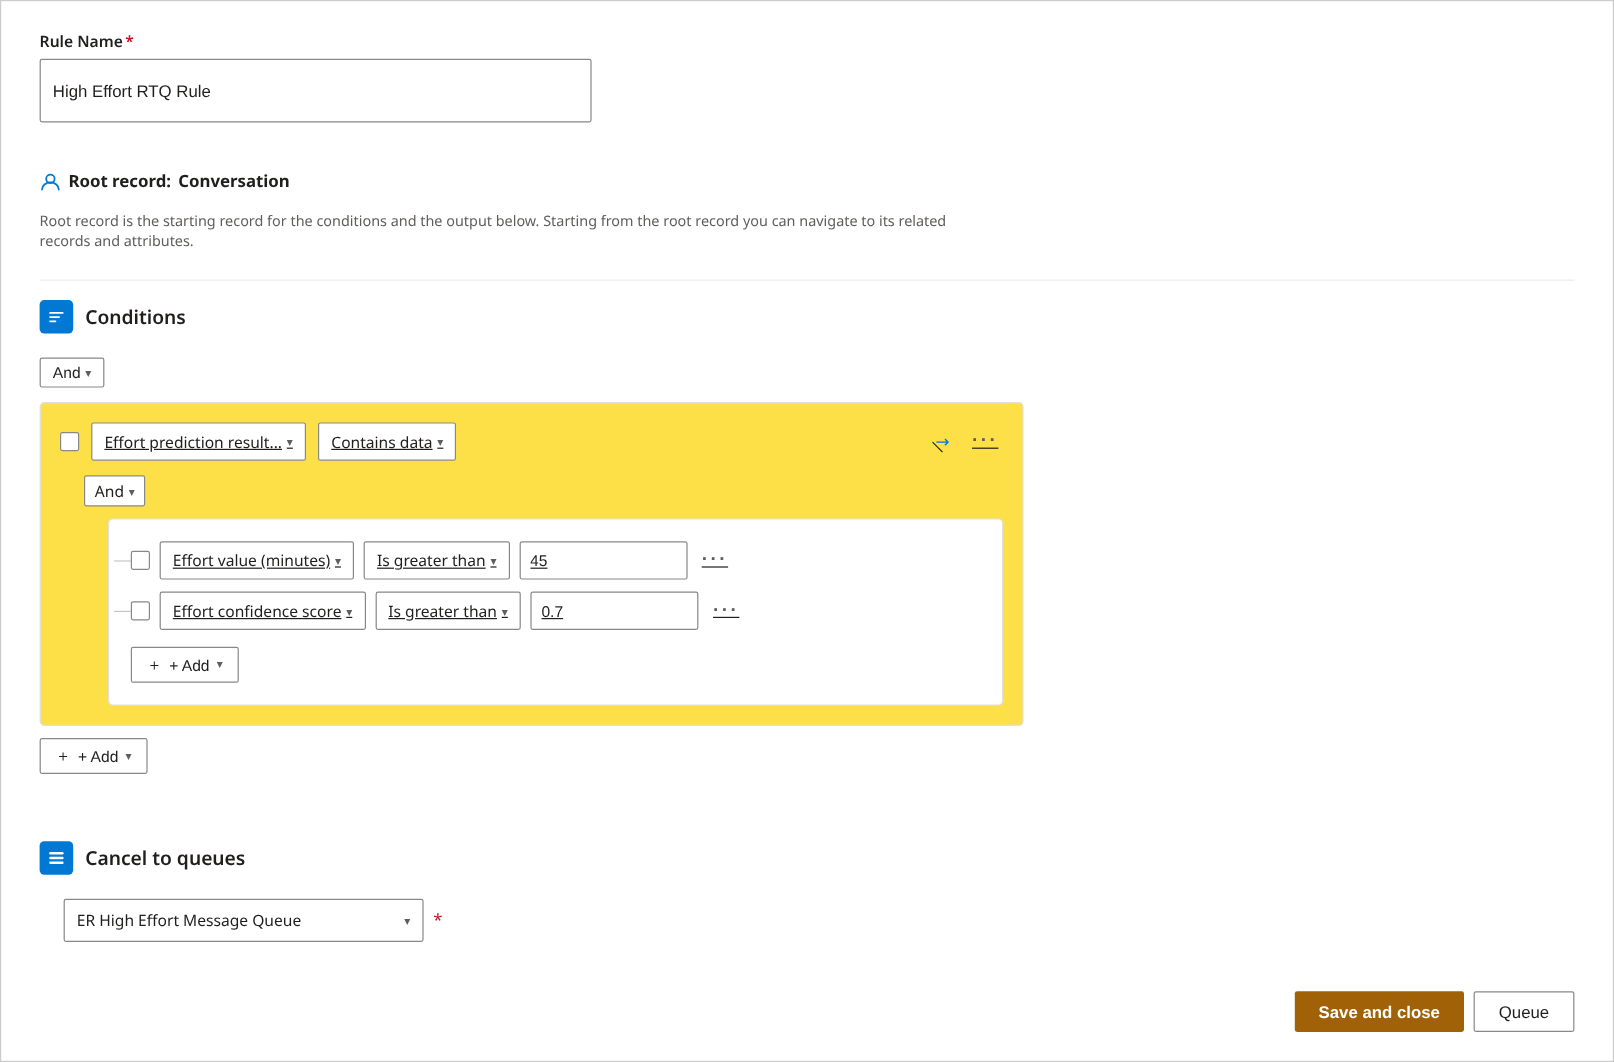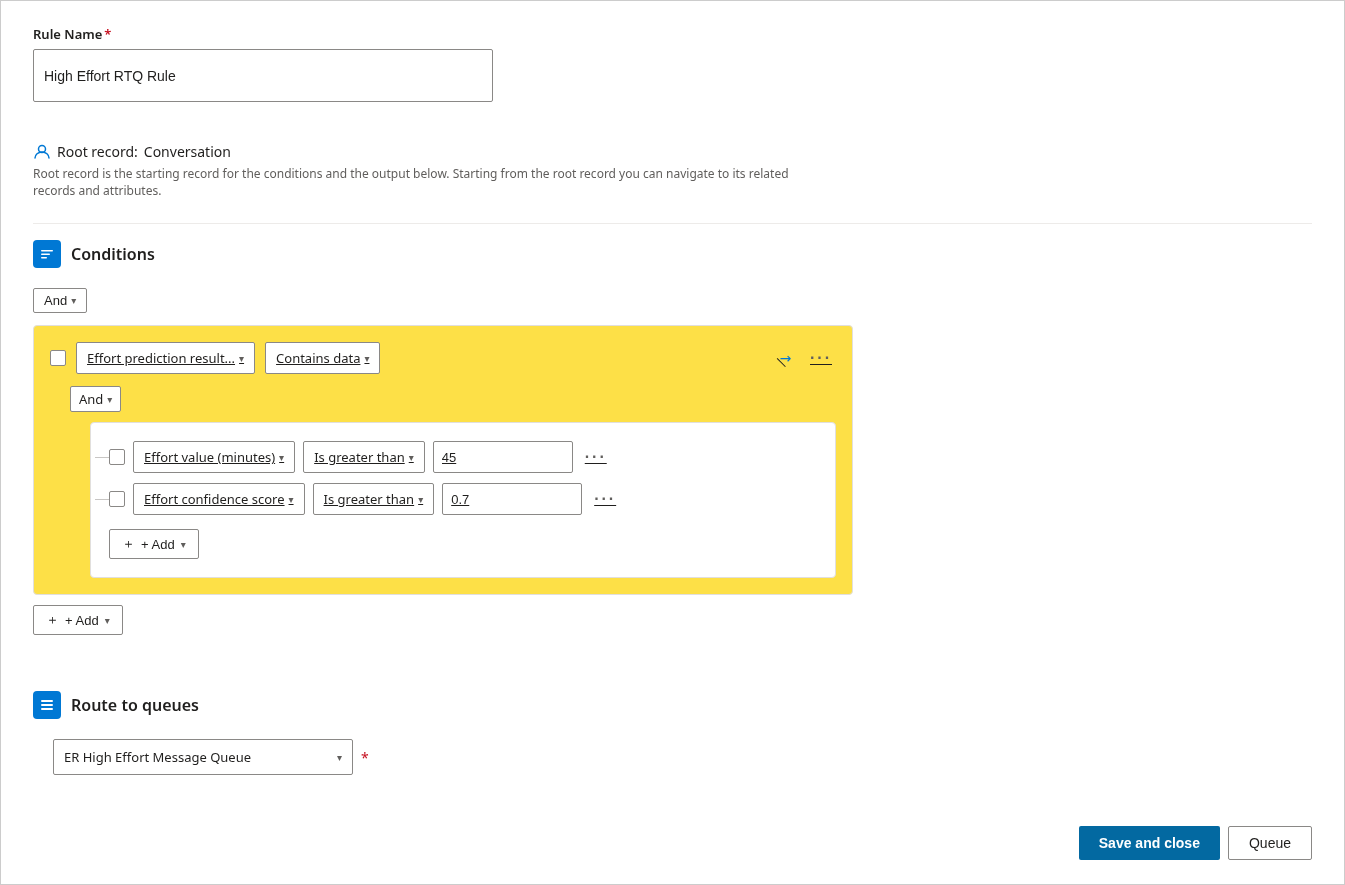--- a/index.html
+++ b/index.html
@@ -53,23 +53,23 @@
     }
     .root-record-section {
       margin-top: 20px;
       margin-bottom: 8px;
     }
     .root-record-header {
       display: flex;
       align-items: center;
       gap: 6px;
       font-size: 14px;
-      font-weight: 400;
-      color: #201f1e;
-      margin-bottom: 4px;
+      font-weight: 700;
+      color: #201f1e;
+      margin-bottom: 14px;
     }
     .root-icon {
       width: 18px;
       height: 18px;
       color: #0078d4;
     }
     .root-record-desc {
       font-size: 12px;
       color: #605e5c;
       max-width: 800px;
@@ -262,21 +262,21 @@
       justify-content: space-between;
     }
     .bottom-bar {
       position: absolute;
       bottom: 24px;
       right: 32px;
       display: flex;
       gap: 8px;
     }
     .btn-primary {
-      background: #0369a1;
+      background: #a16207;
       color: #fff;
       border: none;
       border-radius: 2px;
       padding: 8px 20px;
       font-size: 14px;
       cursor: pointer;
       font-weight: 600;
     }
     .btn-secondary {
       background: #fff;
@@ -426,21 +426,21 @@
 
   <div class="route-queues-section">
     <div class="section-header">
       <div class="section-icon-box">
         <svg width="16" height="16" viewBox="0 0 16 16" fill="none">
           <rect x="2" y="3" width="12" height="2" rx="1" fill="white"></rect>
           <rect x="2" y="7" width="12" height="2" rx="1" fill="white"></rect>
           <rect x="2" y="11" width="12" height="2" rx="1" fill="white"></rect>
         </svg>
       </div>
-      <span class="section-title">Route to queues</span>
+      <span class="section-title">Cancel to queues</span>
     </div>
 
     <div style="display: flex; align-items: center; gap: 4px; padding-left: 20px;">
       <div class="queue-select">
         <span>ER High Effort Message Queue</span>
         <span class="chevron-icon">▾</span>
       </div>
       <span class="required-indicator">*</span>
     </div>
   </div>

